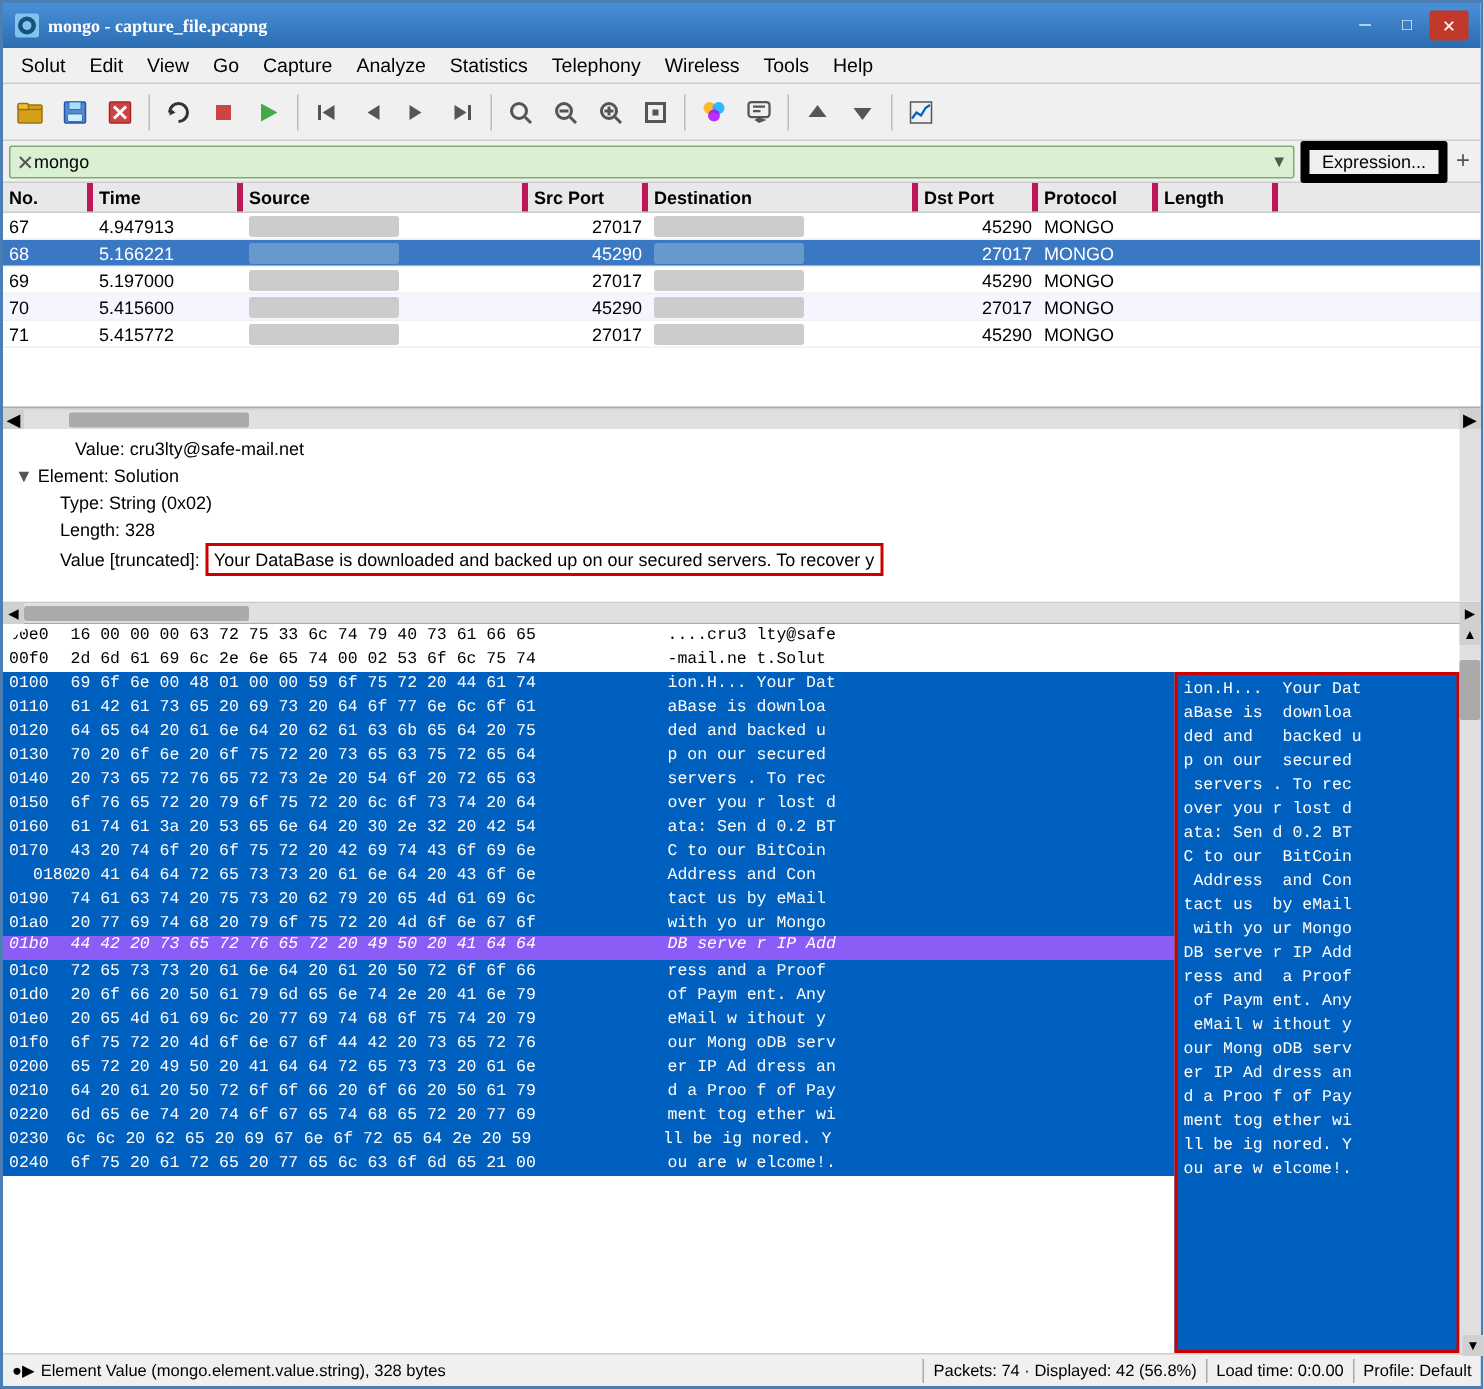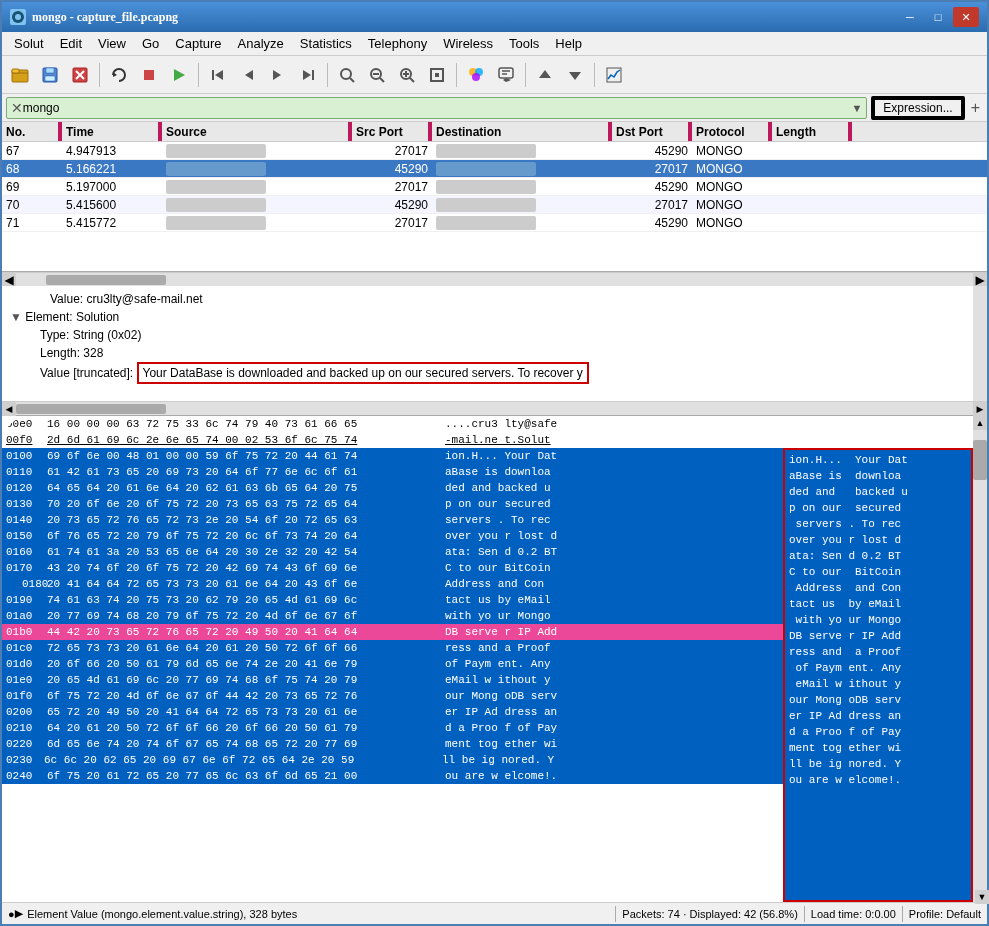--- a/index.html
+++ b/index.html
@@ -145,21 +145,21 @@
       font-size: 11px;
       color: #555;
     }
     .filter-right {
       display: flex;
       align-items: center;
       gap: 3px;
     }
     .expression-btn {
       background: #f0f0f0;
-      border: 4px solid #000000;
+      border: 6px solid #000000;
       border-radius: 2px;
       padding: 1px 8px;
       cursor: pointer;
       font-size: 12px;
     }
     .filter-plus {
       font-size: 16px;
       cursor: pointer;
       color: #555;
       padding: 0 3px;
@@ -574,21 +574,21 @@
   <div style="flex:1;display:flex;overflow:hidden;background:#fff;">
     <div style="flex:1;overflow:hidden;font-size:11px;font-family:'Courier New',monospace;border-radius:28px;">
       <div style="height:100%;overflow:hidden;">
 
         <div style="display:flex;height:16px;align-items:center;">
           <span style="width:45px;color:#000;padding-left:4px;flex-shrink:0;">00e0</span>
           <span style="width:390px;flex-shrink:0;color:#000;">16 00 00 00 63 72 75 33  6c 74 79 40 73 61 66 65</span>
           <span style="width:180px;flex-shrink:0;padding-left:8px;color:#000;">....cru3 lty@safe</span>
         </div>
 
-        <div style="display:flex;height:16px;align-items:center;text-decoration:underline;">
+        <div style="display:flex;height:16px;align-items:center;">
           <span style="width:45px;color:#000;padding-left:4px;flex-shrink:0;">00f0</span>
           <span style="width:390px;flex-shrink:0;color:#000;">2d 6d 61 69 6c 2e 6e 65  74 00 02 53 6f 6c 75 74</span>
           <span style="width:180px;flex-shrink:0;padding-left:8px;color:#000;">-mail.ne t.Solut</span>
         </div>
 
         <div style="display:flex;height:16px;align-items:center;background:#0060c0;color:white;">
           <span style="width:45px;padding-left:4px;flex-shrink:0;color:white;">0100</span>
           <span style="width:390px;flex-shrink:0;">69 6f 6e 00 48 01 00 00  59 6f 75 72 20 44 61 74</span>
           <span style="width:180px;flex-shrink:0;padding-left:8px;">ion.H... Your Dat</span>
         </div>
@@ -646,21 +646,21 @@
           <span style="width:390px;flex-shrink:0;">74 61 63 74 20 75 73 20  62 79 20 65 4d 61 69 6c</span>
           <span style="width:180px;flex-shrink:0;padding-left:8px;">tact us  by eMail</span>
         </div>
 
         <div style="display:flex;height:16px;align-items:center;background:#0060c0;color:white;">
           <span style="width:45px;padding-left:4px;flex-shrink:0;">01a0</span>
           <span style="width:390px;flex-shrink:0;">20 77 69 74 68 20 79 6f  75 72 20 4d 6f 6e 67 6f</span>
           <span style="width:180px;flex-shrink:0;padding-left:8px;"> with yo ur Mongo</span>
         </div>
 
-        <div style="display:flex;height:16px;align-items:center;background:#ec4899;color:white;">
+        <div style="display:flex;height:16px;background:#8b5cf6;color:white;font-style:italic;">
           <span style="width:45px;padding-left:4px;flex-shrink:0;">01b0</span>
           <span style="width:390px;flex-shrink:0;">44 42 20 73 65 72 76 65  72 20 49 50 20 41 64 64</span>
           <span style="width:180px;flex-shrink:0;padding-left:8px;">DB serve r IP Add</span>
         </div>
 
         <div style="display:flex;height:16px;align-items:center;background:#0060c0;color:white;">
           <span style="width:45px;padding-left:4px;flex-shrink:0;">01c0</span>
           <span style="width:390px;flex-shrink:0;">72 65 73 73 20 61 6e 64  20 61 20 50 72 6f 6f 66</span>
           <span style="width:180px;flex-shrink:0;padding-left:8px;">ress and  a Proof</span>
         </div>

